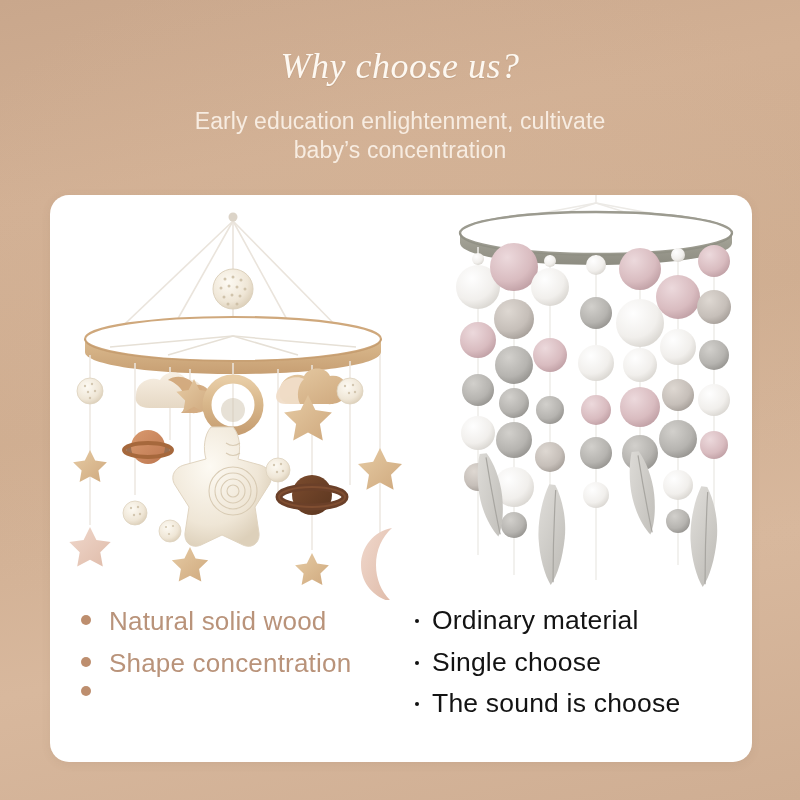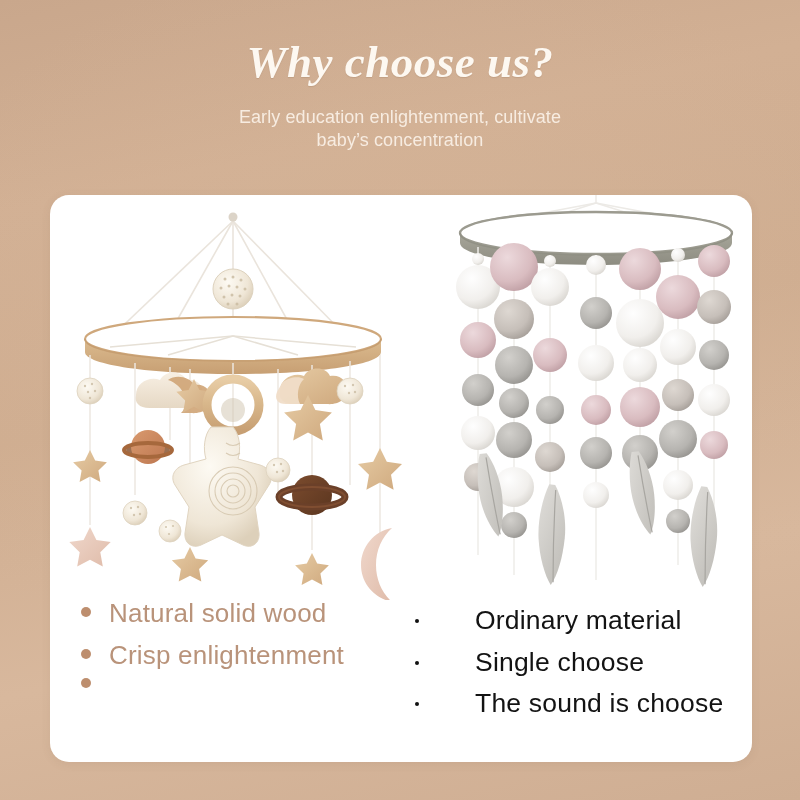--- a/index.html
+++ b/index.html
@@ -22,35 +22,35 @@
       linear-gradient(168deg, #c9a78c 0%, #d2b094 22%, #cfad90 46%, #d8b89d 72%, #cfae93 100%);
   }
   
   .header {
     position: absolute;
     top: 0; left: 0;
     width: 800px;
     text-align: center;
   }
   .headline {
-    margin: 4px;
+    margin: 12px;
     padding-top: 36px;
     font-family: "Liberation Serif", serif;
     font-style: italic;
-    font-weight: bold;
-    font-size: 45px;
+    font-weight: normal;
+    font-size: 36px;
     letter-spacing: 0.5px;
     color: #fdf8f1;
     line-height: 1.0;
     text-shadow: 0 1px 1px rgba(120,88,60,0.18);
   }
   .subhead {
     margin: 10px;
     padding-top: 11px;
-    font-size: 18px;
+    font-size: 23px;
     font-weight: 400;
     line-height: 1.28;
     color: #f7ece1;
     letter-spacing: 0.1px;
   }
   
   .card {
     position: absolute;
     left: 50px;
     top: 195px;
@@ -92,22 +92,22 @@
     list-style: none;
   }
   .list-pro { left: 31px; width: 360px; }
   .list-con { left: 365px; width: 330px; }
   .list li {
     display: flex;
     align-items: baseline;
     line-height: 1.0;
   }
   .list-pro li { margin-bottom: 15.5px; }
-  .list-con li { margin-bottom: 15px; gap: 43px; }
-  .list-pro li:first-child { }
+  .list-con li { margin-bottom: 15px; }
+  .list-pro li:first-child { margin-top: 8px; }
   .list-con li:first-child { margin-top: 7px; }
 
   .dot-pro {
     flex: 0 0 auto;
     width: 10px;
     height: 10px;
     border-radius: 50%;
     background: #bd8e6e;
     margin-right: 18px;
     position: relative;
@@ -465,21 +465,21 @@
     </div>
 
     <div class="lists">
       <ul class="list list-pro">
         <li>
           <span class="dot-pro"></span>
           <span class="txt-pro">Natural solid wood</span>
         </li>
         <li>
           <span class="dot-pro"></span>
-          <span class="txt-pro">Crisp enlightenment</span>
+          <span class="txt-pro">Shape concentration</span>
         </li>
         <li>
           <span class="dot-pro"></span>
         </li>
       </ul>
 
       <ul class="list list-con">
         <li>
           <span class="dot-con"></span>
           <span class="txt-con">Ordinary material</span>

